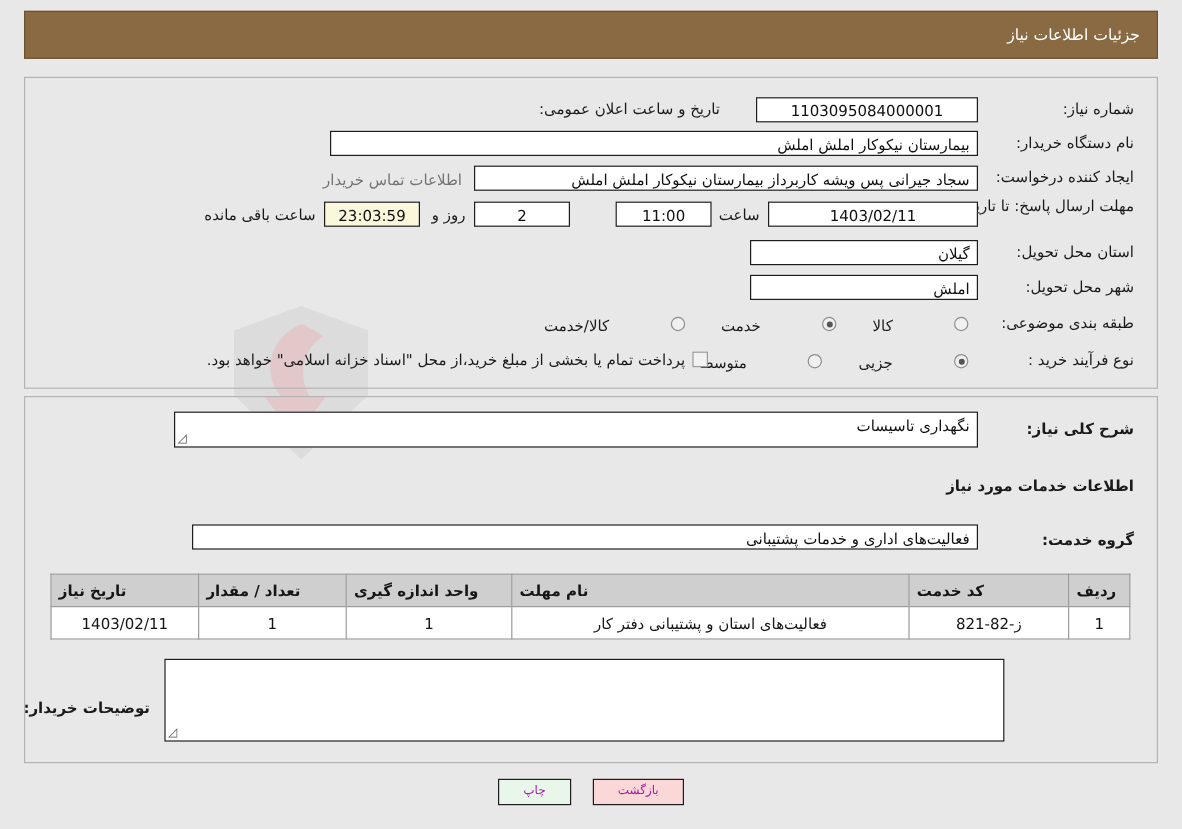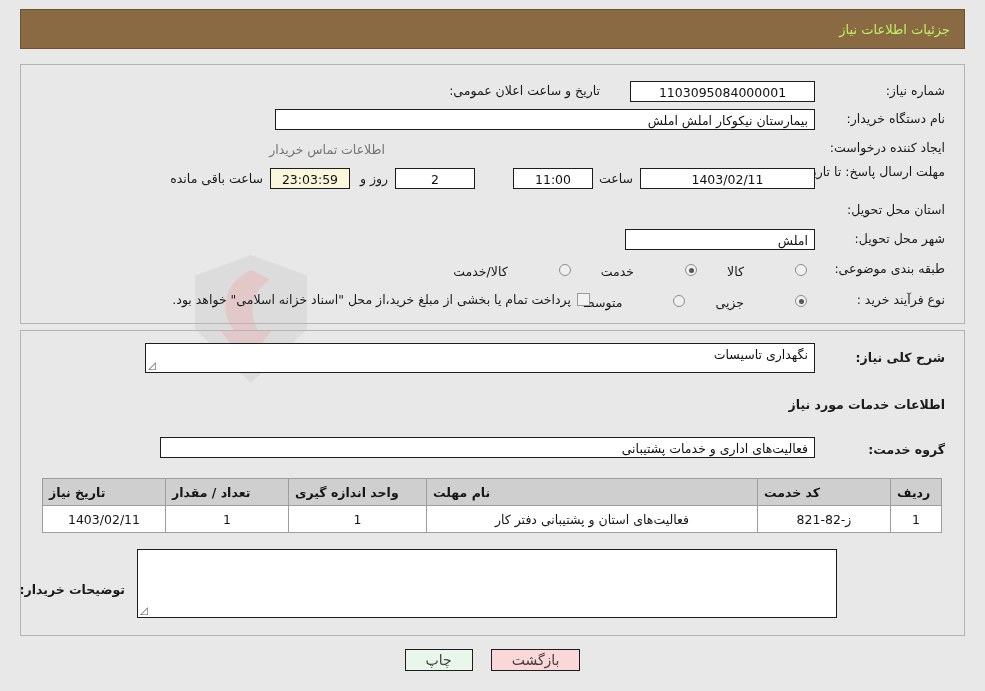--- a/index.html
+++ b/index.html
@@ -60,21 +60,21 @@
   }
   
   .title-bar {
     position: absolute;
     right: 20px;
     left: 20px;
     top: 9px;
     height: 40px;
     background: #8a6a42;
     border: 1px solid #6b5233;
-    color: #bef264;
+    color: #ffffff;
     font-size: 13px;
     display: flex;
     align-items: center;
     justify-content: flex-start;
     padding-right: 14px;
     box-sizing: border-box;
     z-index: 2;
   }
   
   .panel {
@@ -202,28 +202,28 @@
     color: #151515;
     height: 26px;
     padding: 0 6px;
     text-align: center;
     white-space: nowrap;
   }
 
   
   .btn {
     border: 1px solid #1d1d1d;
-    font-size: 14px;
+    font-size: 10px;
     height: 22px;
     line-height: 20px;
     padding: 0 20px;
     cursor: pointer;
     box-sizing: border-box;
     text-align: center;
-    color: #404040;
+    color: #a21caf;
   }
   .btn-print { background: #e9f7ea; }
   .btn-back  { background: #fbd8d8; }
 </style>
 </head>
 <body>
 
 <div id="page">
 
   <div class="wm-shield"></div>
@@ -247,36 +247,38 @@
   </div>
 
   <div class="row" style="top:111px; right:40px;">
     <span class="lbl">نام دستگاه خریدار:</span>
   </div>
   <div class="fld fld-right" style="position:absolute; top:109px; right:170px; width:540px;">بیمارستان نیکوکار املش املش</div>
 
   <div class="row" style="top:140px; right:40px;">
     <span class="lbl">ایجاد کننده درخواست:</span>
   </div>
+  <div class="fld fld-right" style="position:absolute; top:138px; right:170px; width:420px;">سجاد جیرانی پس ویشه کاربرداز بیمارستان نیکوکار املش املش</div>
   <a class="link" style="position:absolute; top:142px; right:600px;">اطلاعات تماس خریدار</a>
 
   <div style="position:absolute; top:163px; right:40px; width:120px; line-height:16px;">
     <span class="lbl">مهلت ارسال پاسخ: تا تاریخ:</span>
   </div>
   <div class="fld fld-center" style="position:absolute; top:168px; right:170px; width:175px;">1403/02/11</div>
   <span class="lbl" style="position:absolute; top:171px; right:352px;">ساعت</span>
   <div class="fld fld-center" style="position:absolute; top:168px; right:392px; width:80px;">11:00</div>
   <div class="fld fld-center" style="position:absolute; top:168px; right:510px; width:80px;">2</div>
   <span class="lbl" style="position:absolute; top:171px; right:597px;">روز و</span>
   <div class="fld fld-center fld-yellow" style="position:absolute; top:168px; right:635px; width:80px;">23:03:59</div>
   <span class="lbl" style="position:absolute; top:171px; right:722px;">ساعت باقی مانده</span>
 
   <div class="row" style="top:202px; right:40px;">
     <span class="lbl">استان محل تحویل:</span>
   </div>
+  <div class="fld fld-right" style="position:absolute; top:200px; right:170px; width:190px;">گیلان</div>
 
   <div class="row" style="top:231px; right:40px;">
     <span class="lbl">شهر محل تحویل:</span>
   </div>
   <div class="fld fld-right" style="position:absolute; top:229px; right:170px; width:190px;">املش</div>
 
   <div class="row" style="top:261px; right:40px;">
     <span class="lbl">طبقه بندی موضوعی:</span>
   </div>
   <div style="position:absolute; top:261px; right:175px;">

